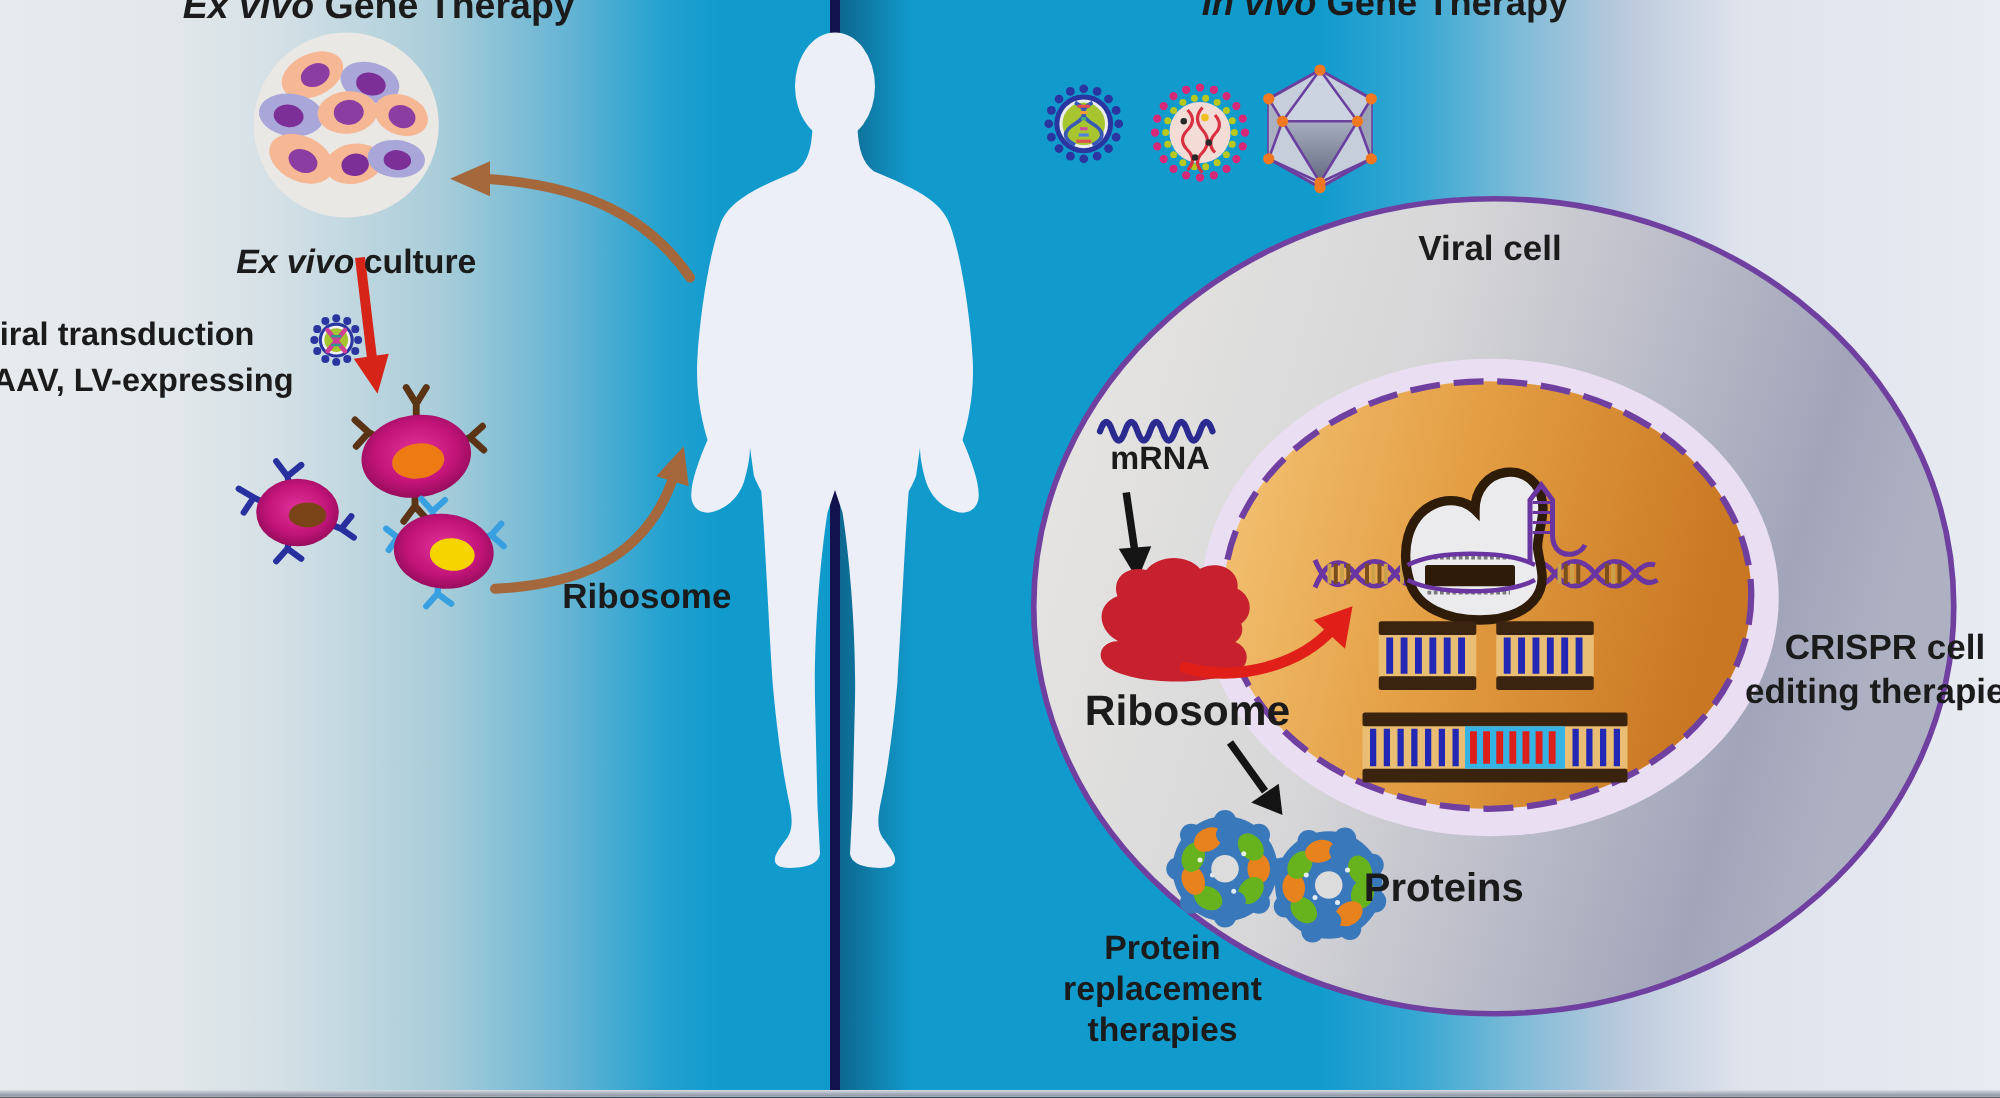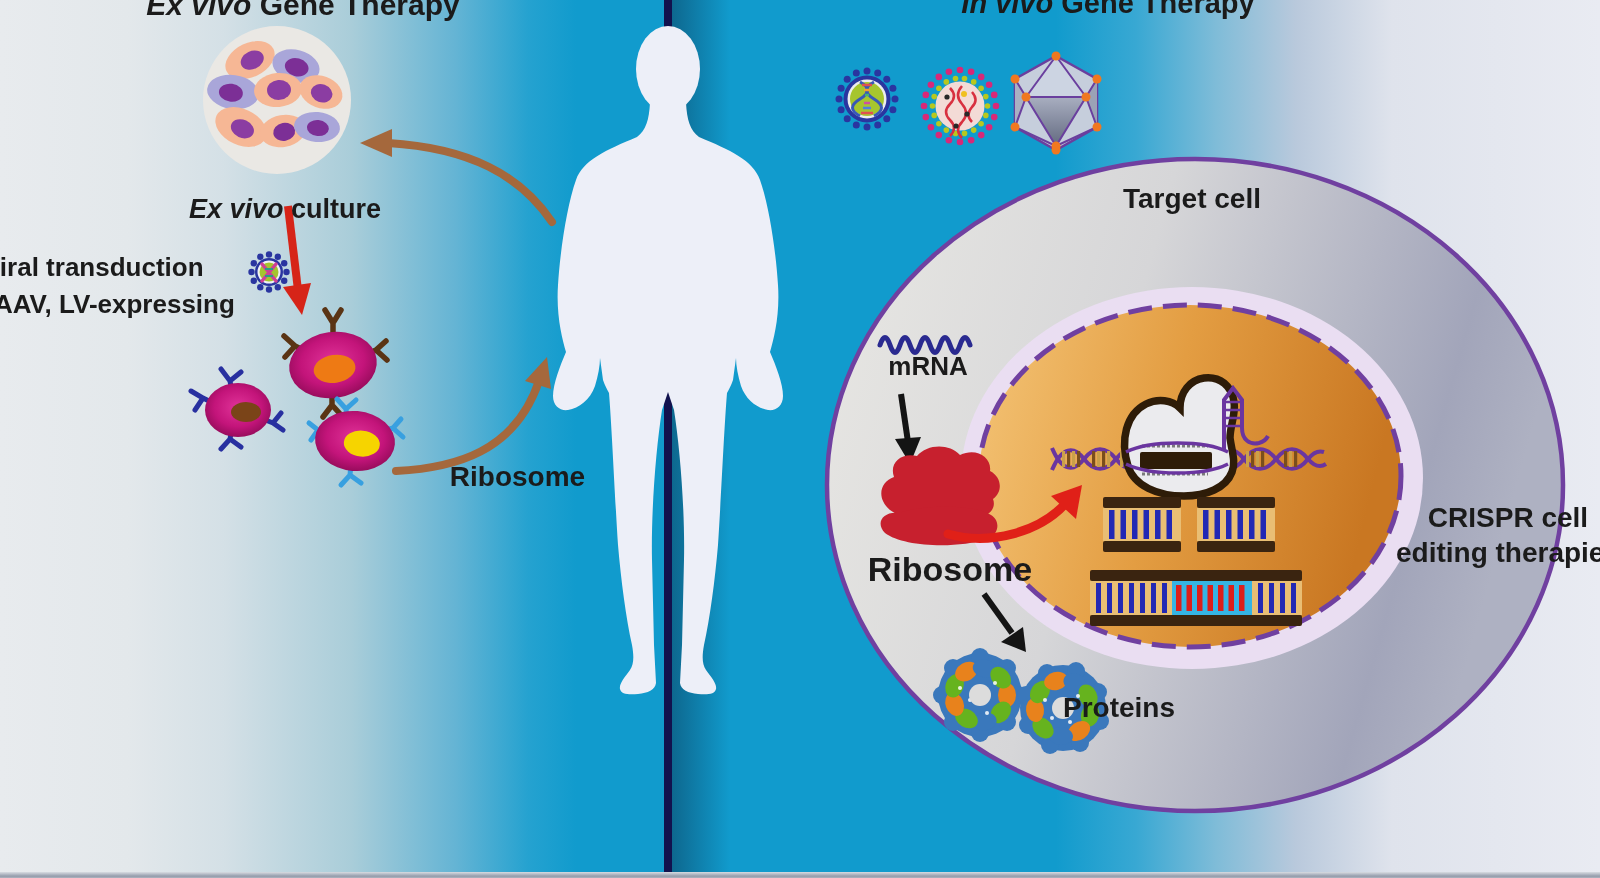--- a/index.html
+++ b/index.html
@@ -481,35 +481,40 @@
 </div>
 
 <div class="lbl" style="left:120px; top:472px; width:232px; font-size:28px; line-height:35px;">
 </div>
 
 <div class="lbl" style="left:440px; top:461px; width:155px; font-size:28px;">
   <span>Ribosome</span>
 </div>
 
 <div class="lbl" style="left:1113px; top:183px; width:158px; font-size:28px;">
-  <span>Target cell</span>
+  <span>Viral cell</span>
 </div>
 
 <div class="lbl" style="left:868px; top:352px; width:120px; font-size:26px;">
   <span>mRNA</span>
 </div>
 
 <div class="lbl" style="left:865px; top:550px; width:170px; font-size:34px;">
   <span>Ribosome</span>
 </div>
 
-<div class="lbl" style="left:1049px; top:692px; width:140px; font-size:28px;text-align:center;">
+<div class="lbl" style="left:1085px; top:692px; width:140px; font-size:32px;text-align:center;">
   <span>Proteins</span>
 </div>
 
+<div class="lbl" style="left:830px; top:742px; width:200px; font-size:27px; line-height:33px;">
+  <div><span>Protein</span></div>
+  <div><span>replacement</span></div>
+  <div><span>therapies</span></div>
+</div>
 
 <div class="lbl" style="left:1383px; top:500px; width:250px; font-size:28px; line-height:35px;">
   <div><span>CRISPR cell</span></div>
   <div><span>editing therapies</span></div>
 </div>
 
 <div class="bottom-strip"></div>
 
 </div>
 

